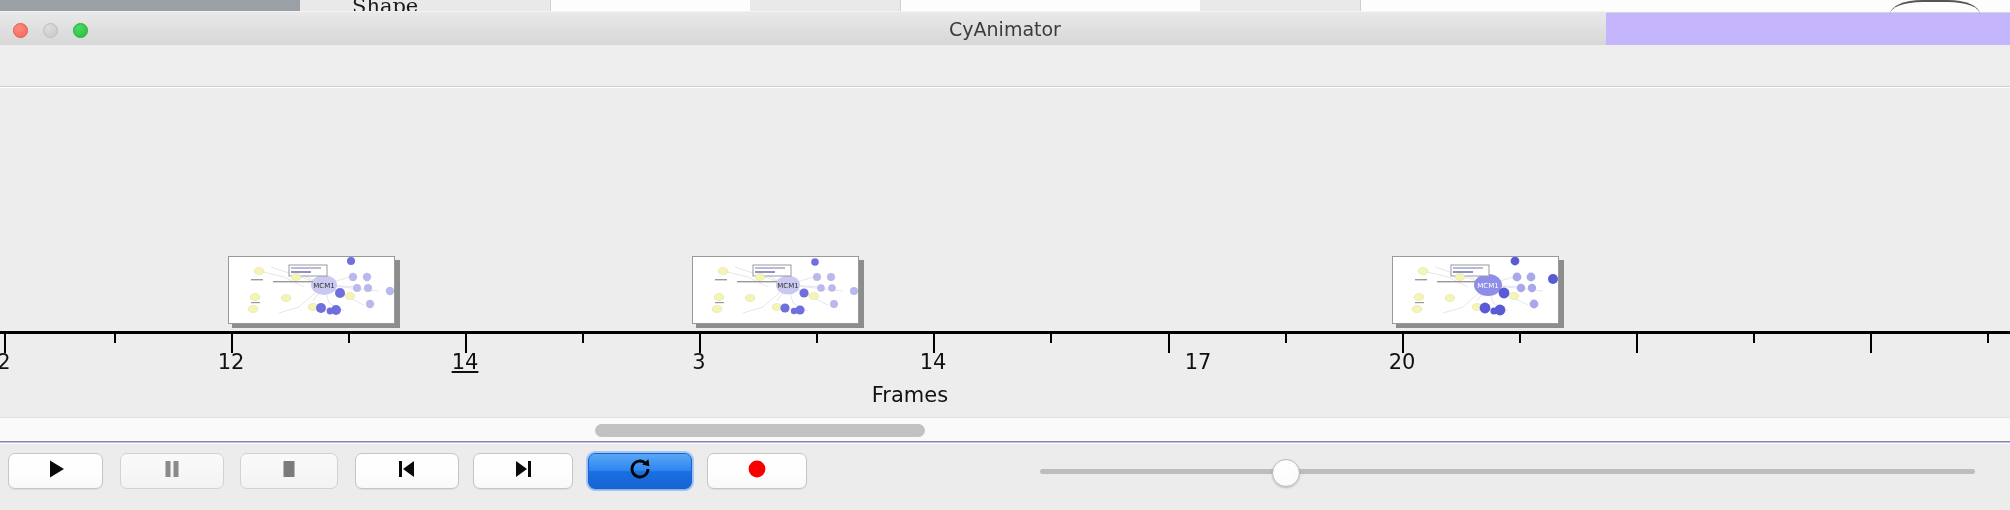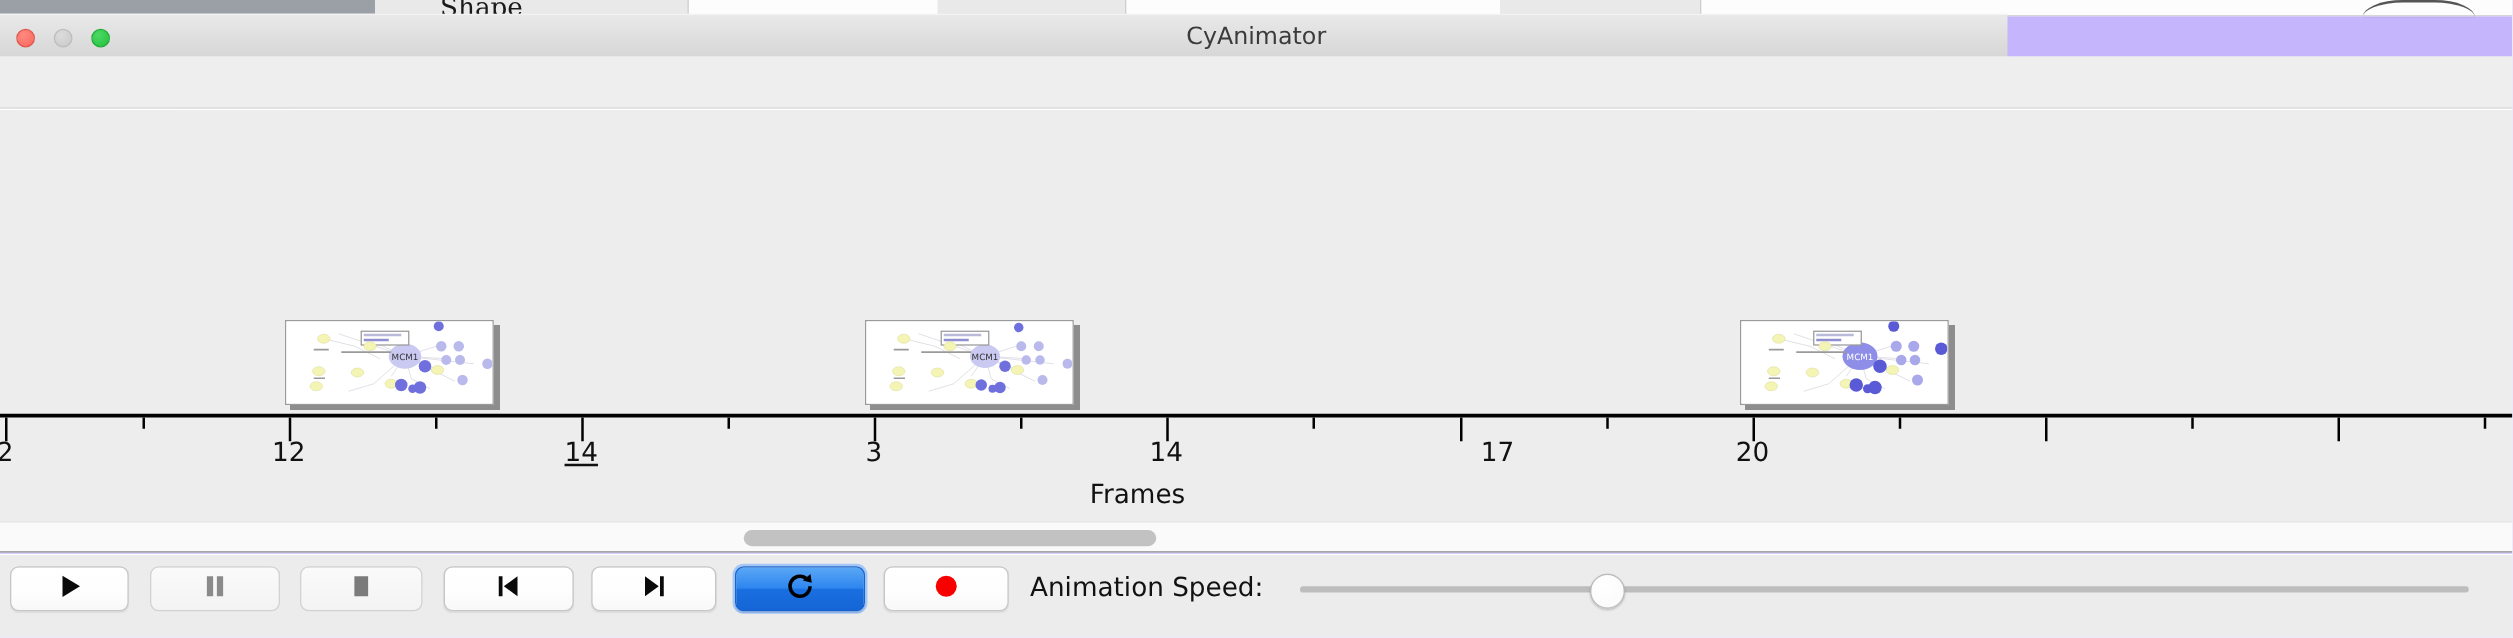--- a/index.html
+++ b/index.html
@@ -548,19 +548,18 @@
     </div>
 
     <div class="cbtn" style="left:707px;width:100px;">
       <span>
         <svg width="22" height="22" viewBox="0 0 22 22" aria-hidden="true">
           <circle cx="11" cy="11" r="8.4" fill="#f80000"></circle>
         </svg>
       </span>
     </div>
 
-    <div class="speed-label" style="left:824px;">Animation Speed:</div>
 
     <div class="slider-track" style="left:1040px;width:935px;"></div>
     <div class="slider-knob" style="left:1272px;"></div>
   </div>
 
 </div>
 
 </body></html>

